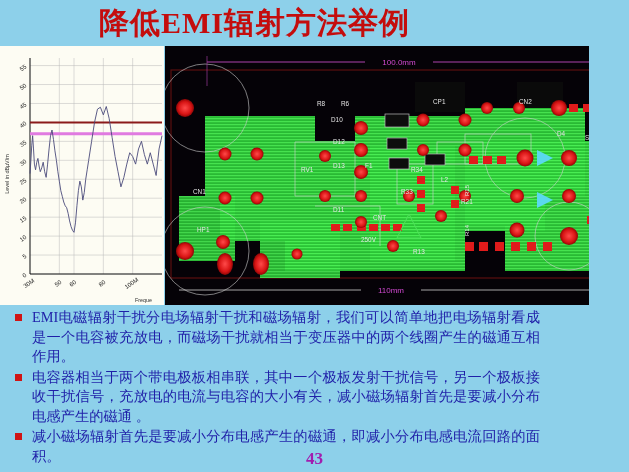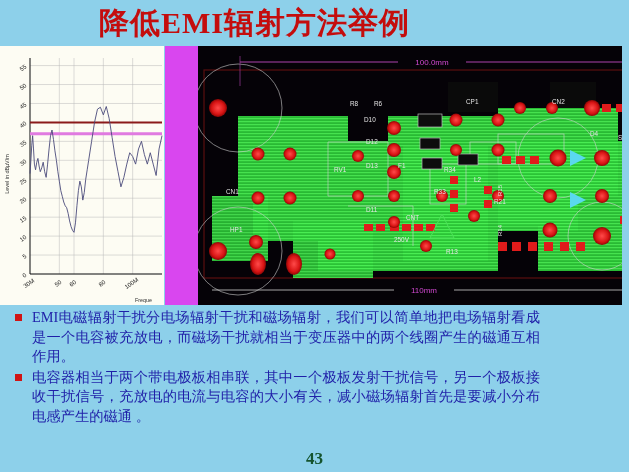--- a/index.html
+++ b/index.html
@@ -33,23 +33,22 @@
     position:absolute;left:0;top:0;width:164px;height:259px;
     background:#fdfcf3;
     box-sizing:border-box;
     overflow:hidden;
   }
   .chart-svg{display:block;width:164px;height:259px;}
 
   
   .pcb-box{
     position:absolute;left:165px;top:0;width:424px;height:259px;
-    background:#d946ef;
+    background:#f9a8d4;
     overflow:hidden;
-    padding-left:33px;
   }
   .pcb-svg{display:block;width:464px;height:259px;}
 
   
   .bullets{
     position:absolute;left:0;top:308px;width:550px;height:130px;
   }
   .bullet{
     position:relative;
     margin:0 0 1px 0;
@@ -60,21 +59,21 @@
     line-height:19.5px;
     text-align:justify;
   }
   .bullet .sq{
     position:absolute;left:15px;top:6px;
     width:7px;height:7px;background:#d01414;
   }
   .pagenum{
     position:absolute;left:0;bottom:3px;width:629px;
     text-align:center;
-    color:#14532d;
+    color:#a21caf;
     font-family:"Liberation Serif","DejaVu Serif",serif;
     font-size:17px;
     font-weight:700;
   }
 </style>
 </head>
 <body>
 
 <div class="slide">
 
@@ -309,16 +308,20 @@
 
   <div class="bullets">
     <p class="bullet">
       <span class="sq"></span>
       <span>EMI电磁辐射干扰分电场辐射干扰和磁场辐射，我们可以简单地把电场辐射看成是一个电容被充放电，而磁场干扰就相当于变压器中的两个线圈产生的磁通互相作用。</span>
     </p>
     <p class="bullet">
       <span class="sq"></span>
       <span>电容器相当于两个带电极板相串联，其中一个极板发射干扰信号，另一个极板接收干扰信号，充放电的电流与电容的大小有关，减小磁场辐射首先是要减小分布电感产生的磁通 。</span>
     </p>
+    <p class="bullet">
+      <span class="sq"></span>
+      <span>减小磁场辐射首先是要减小分布电感产生的磁通，即减小分布电感电流回路的面积。</span>
+    </p>
   </div>
 
   <div class="pagenum">43</div>
 </div>
 
 </body></html>

